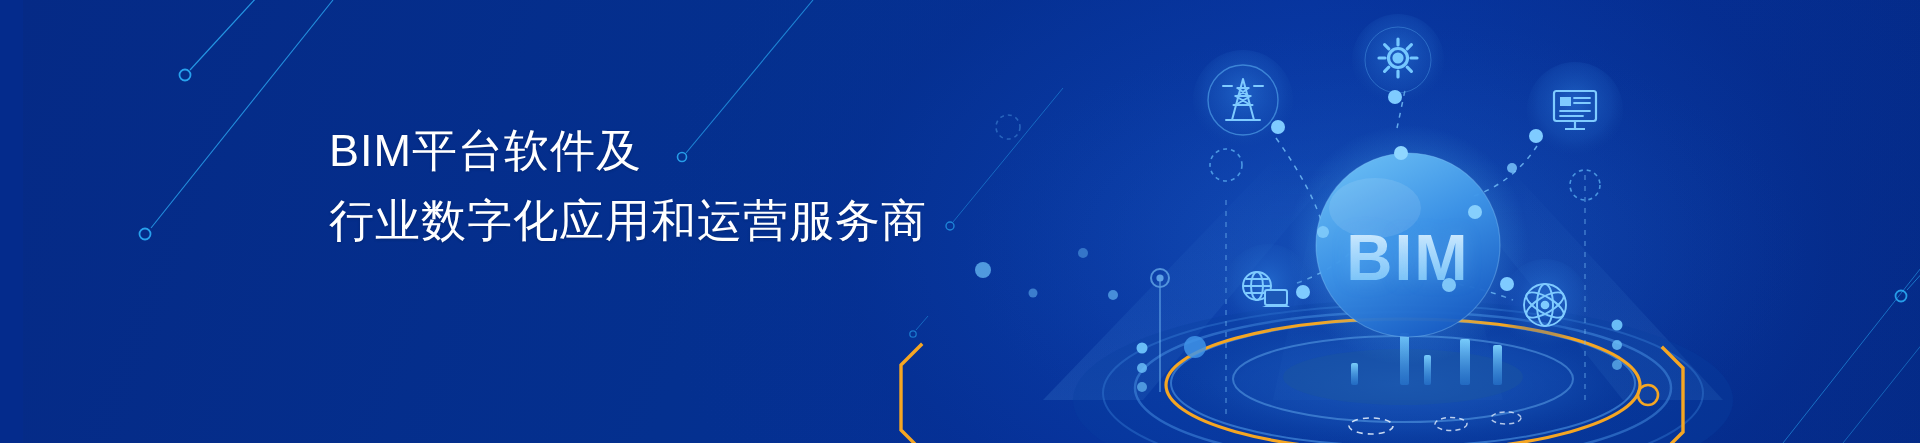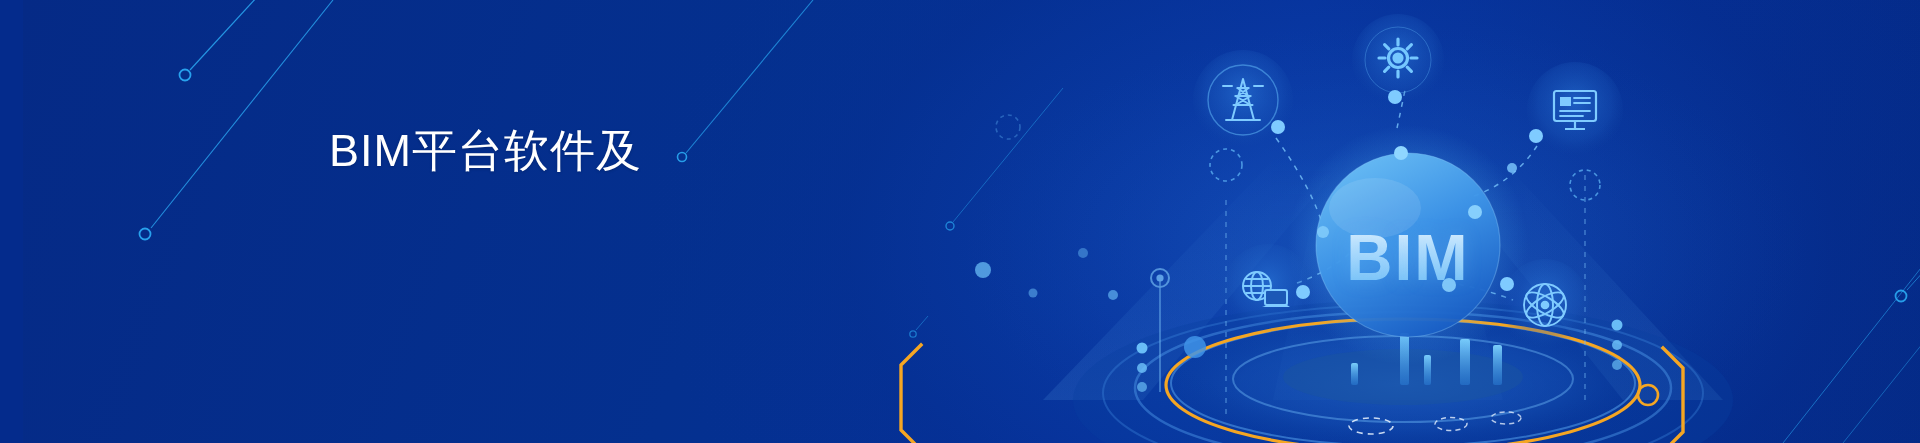--- a/index.html
+++ b/index.html
@@ -284,17 +284,18 @@
 
       <g fill="#6fc4fb" opacity="0.7">
         <circle cx="960" cy="270" r="8"></circle>
         <circle cx="1060" cy="253" r="5" opacity="0.6"></circle>
       </g>
     </svg>
   </div>
 
   <div id="headline">
     <div class="line">BIM平台软件及</div>
+    <div class="line">行业数字化应用和运营服务商</div>
   </div>
 
   <div id="bim-sphere-label">BIM</div>
 
 </div>
 
 </body></html>

